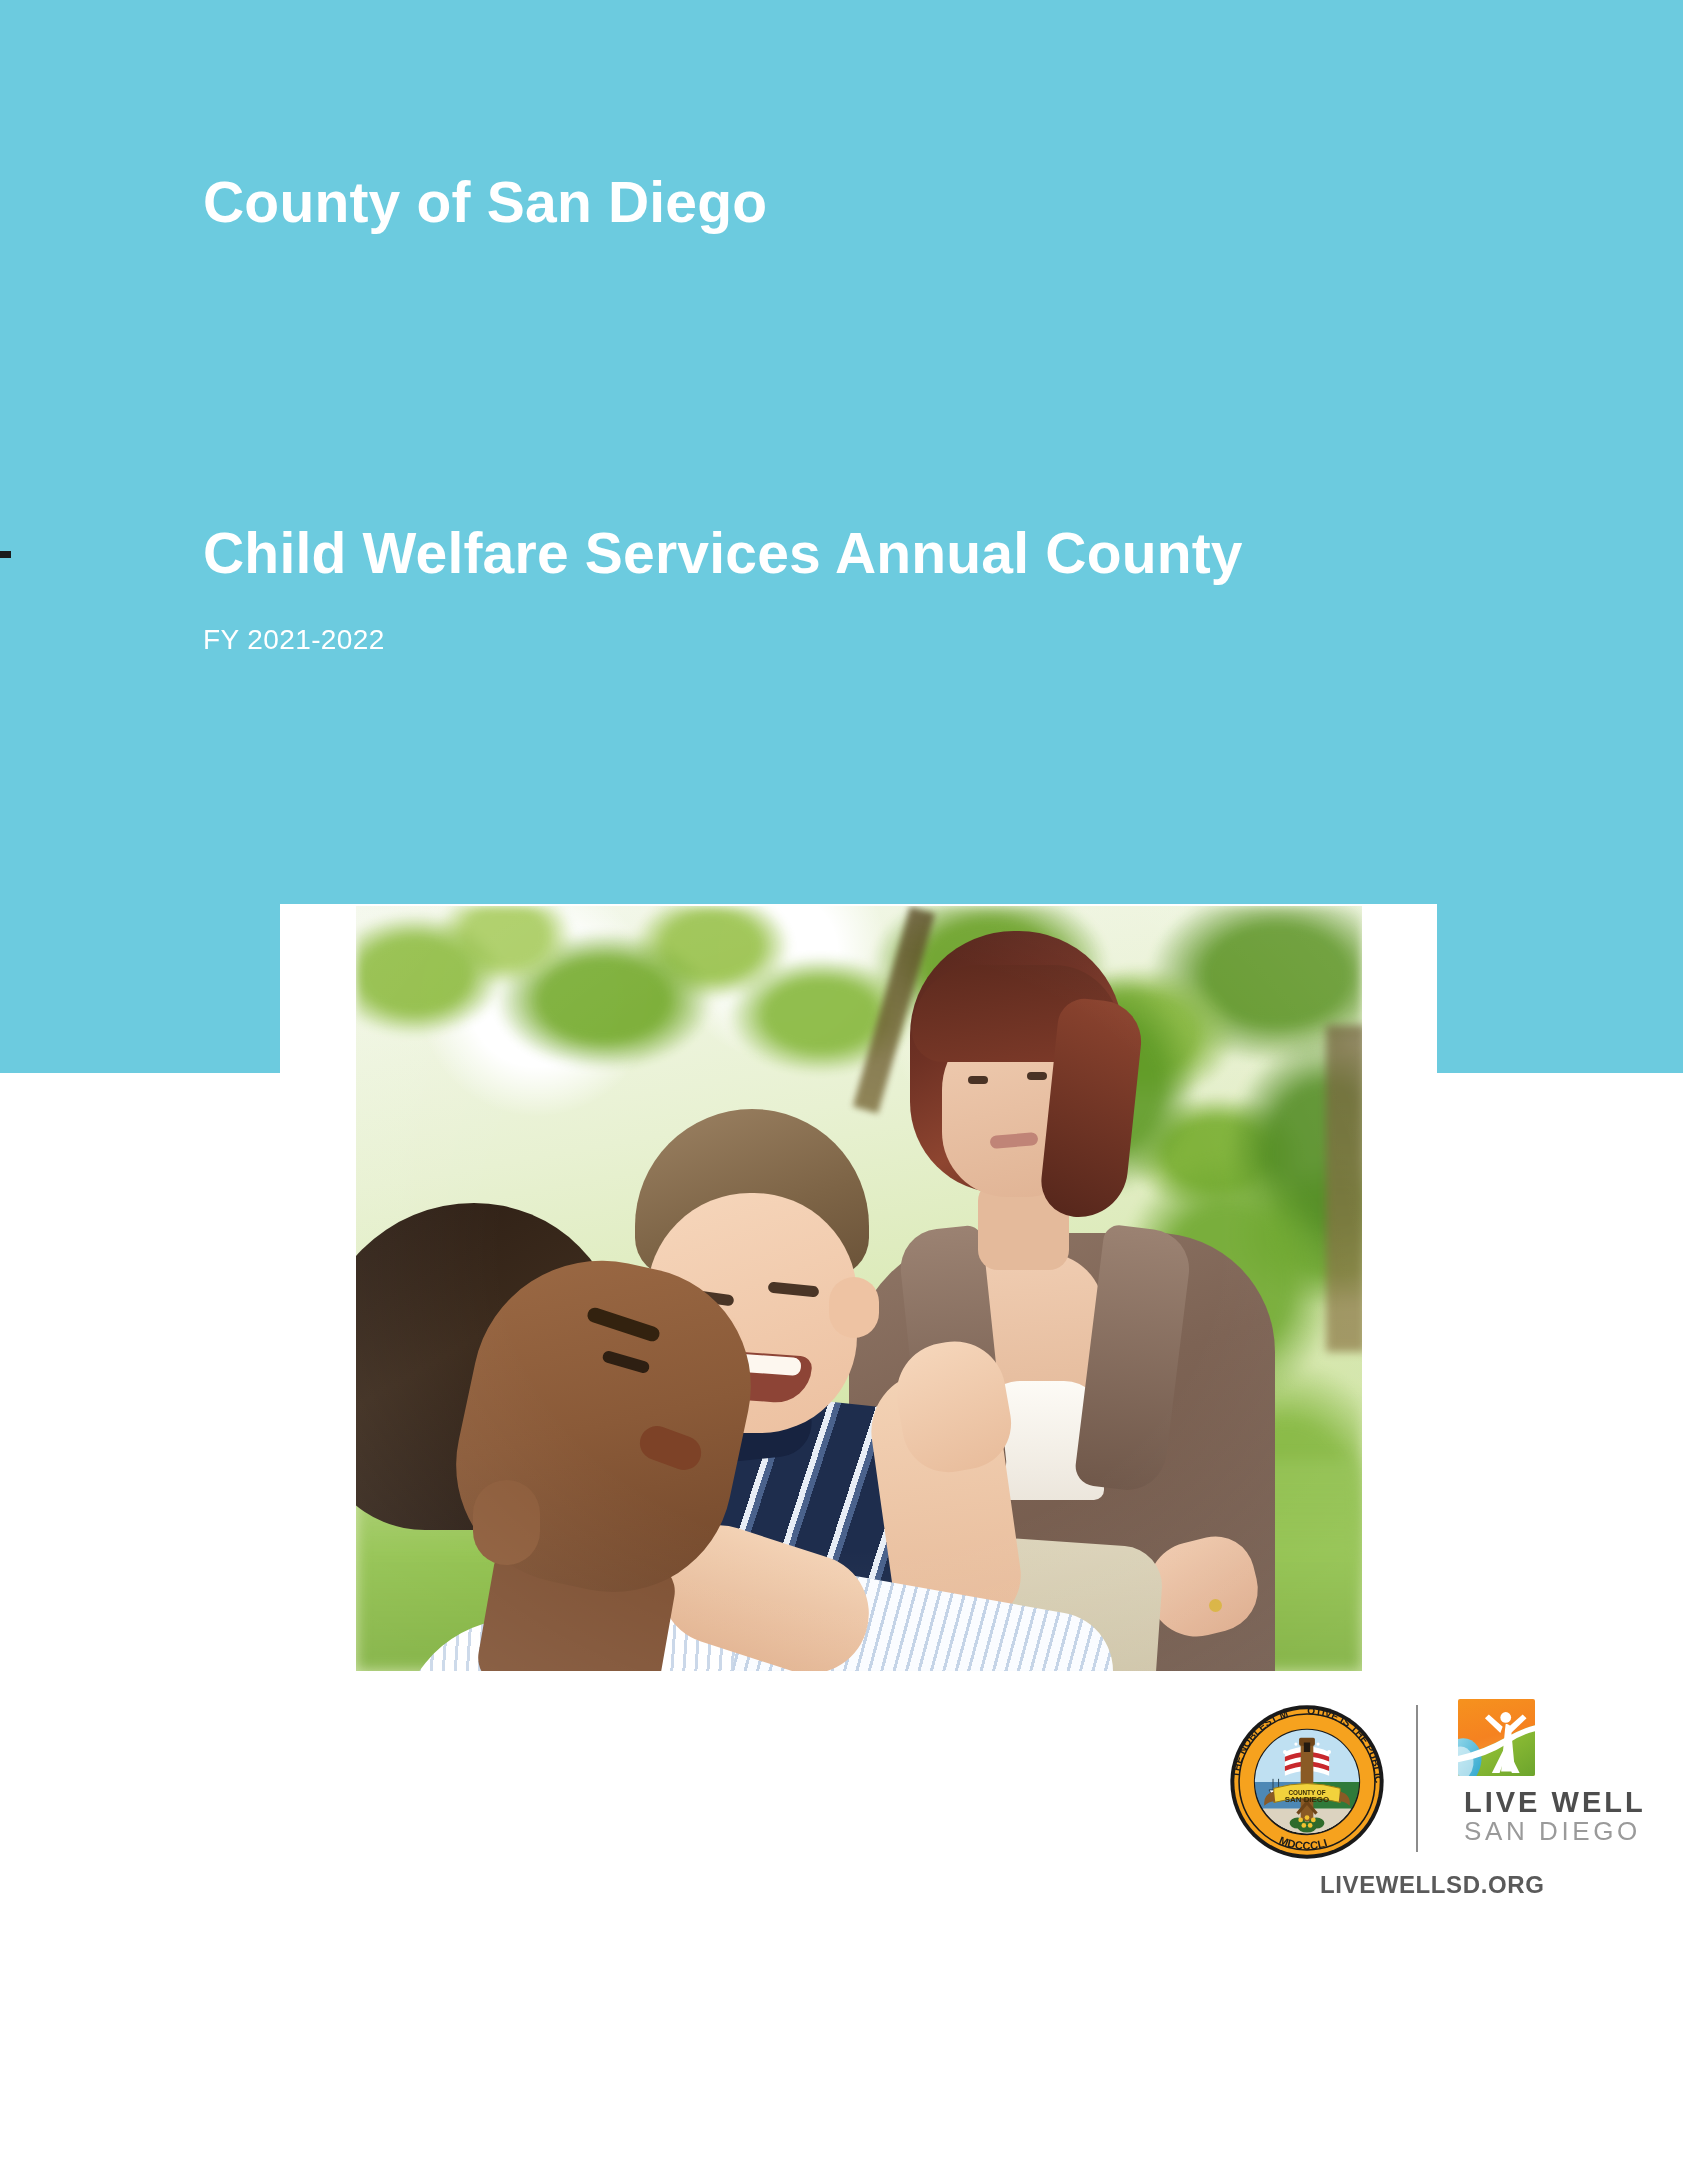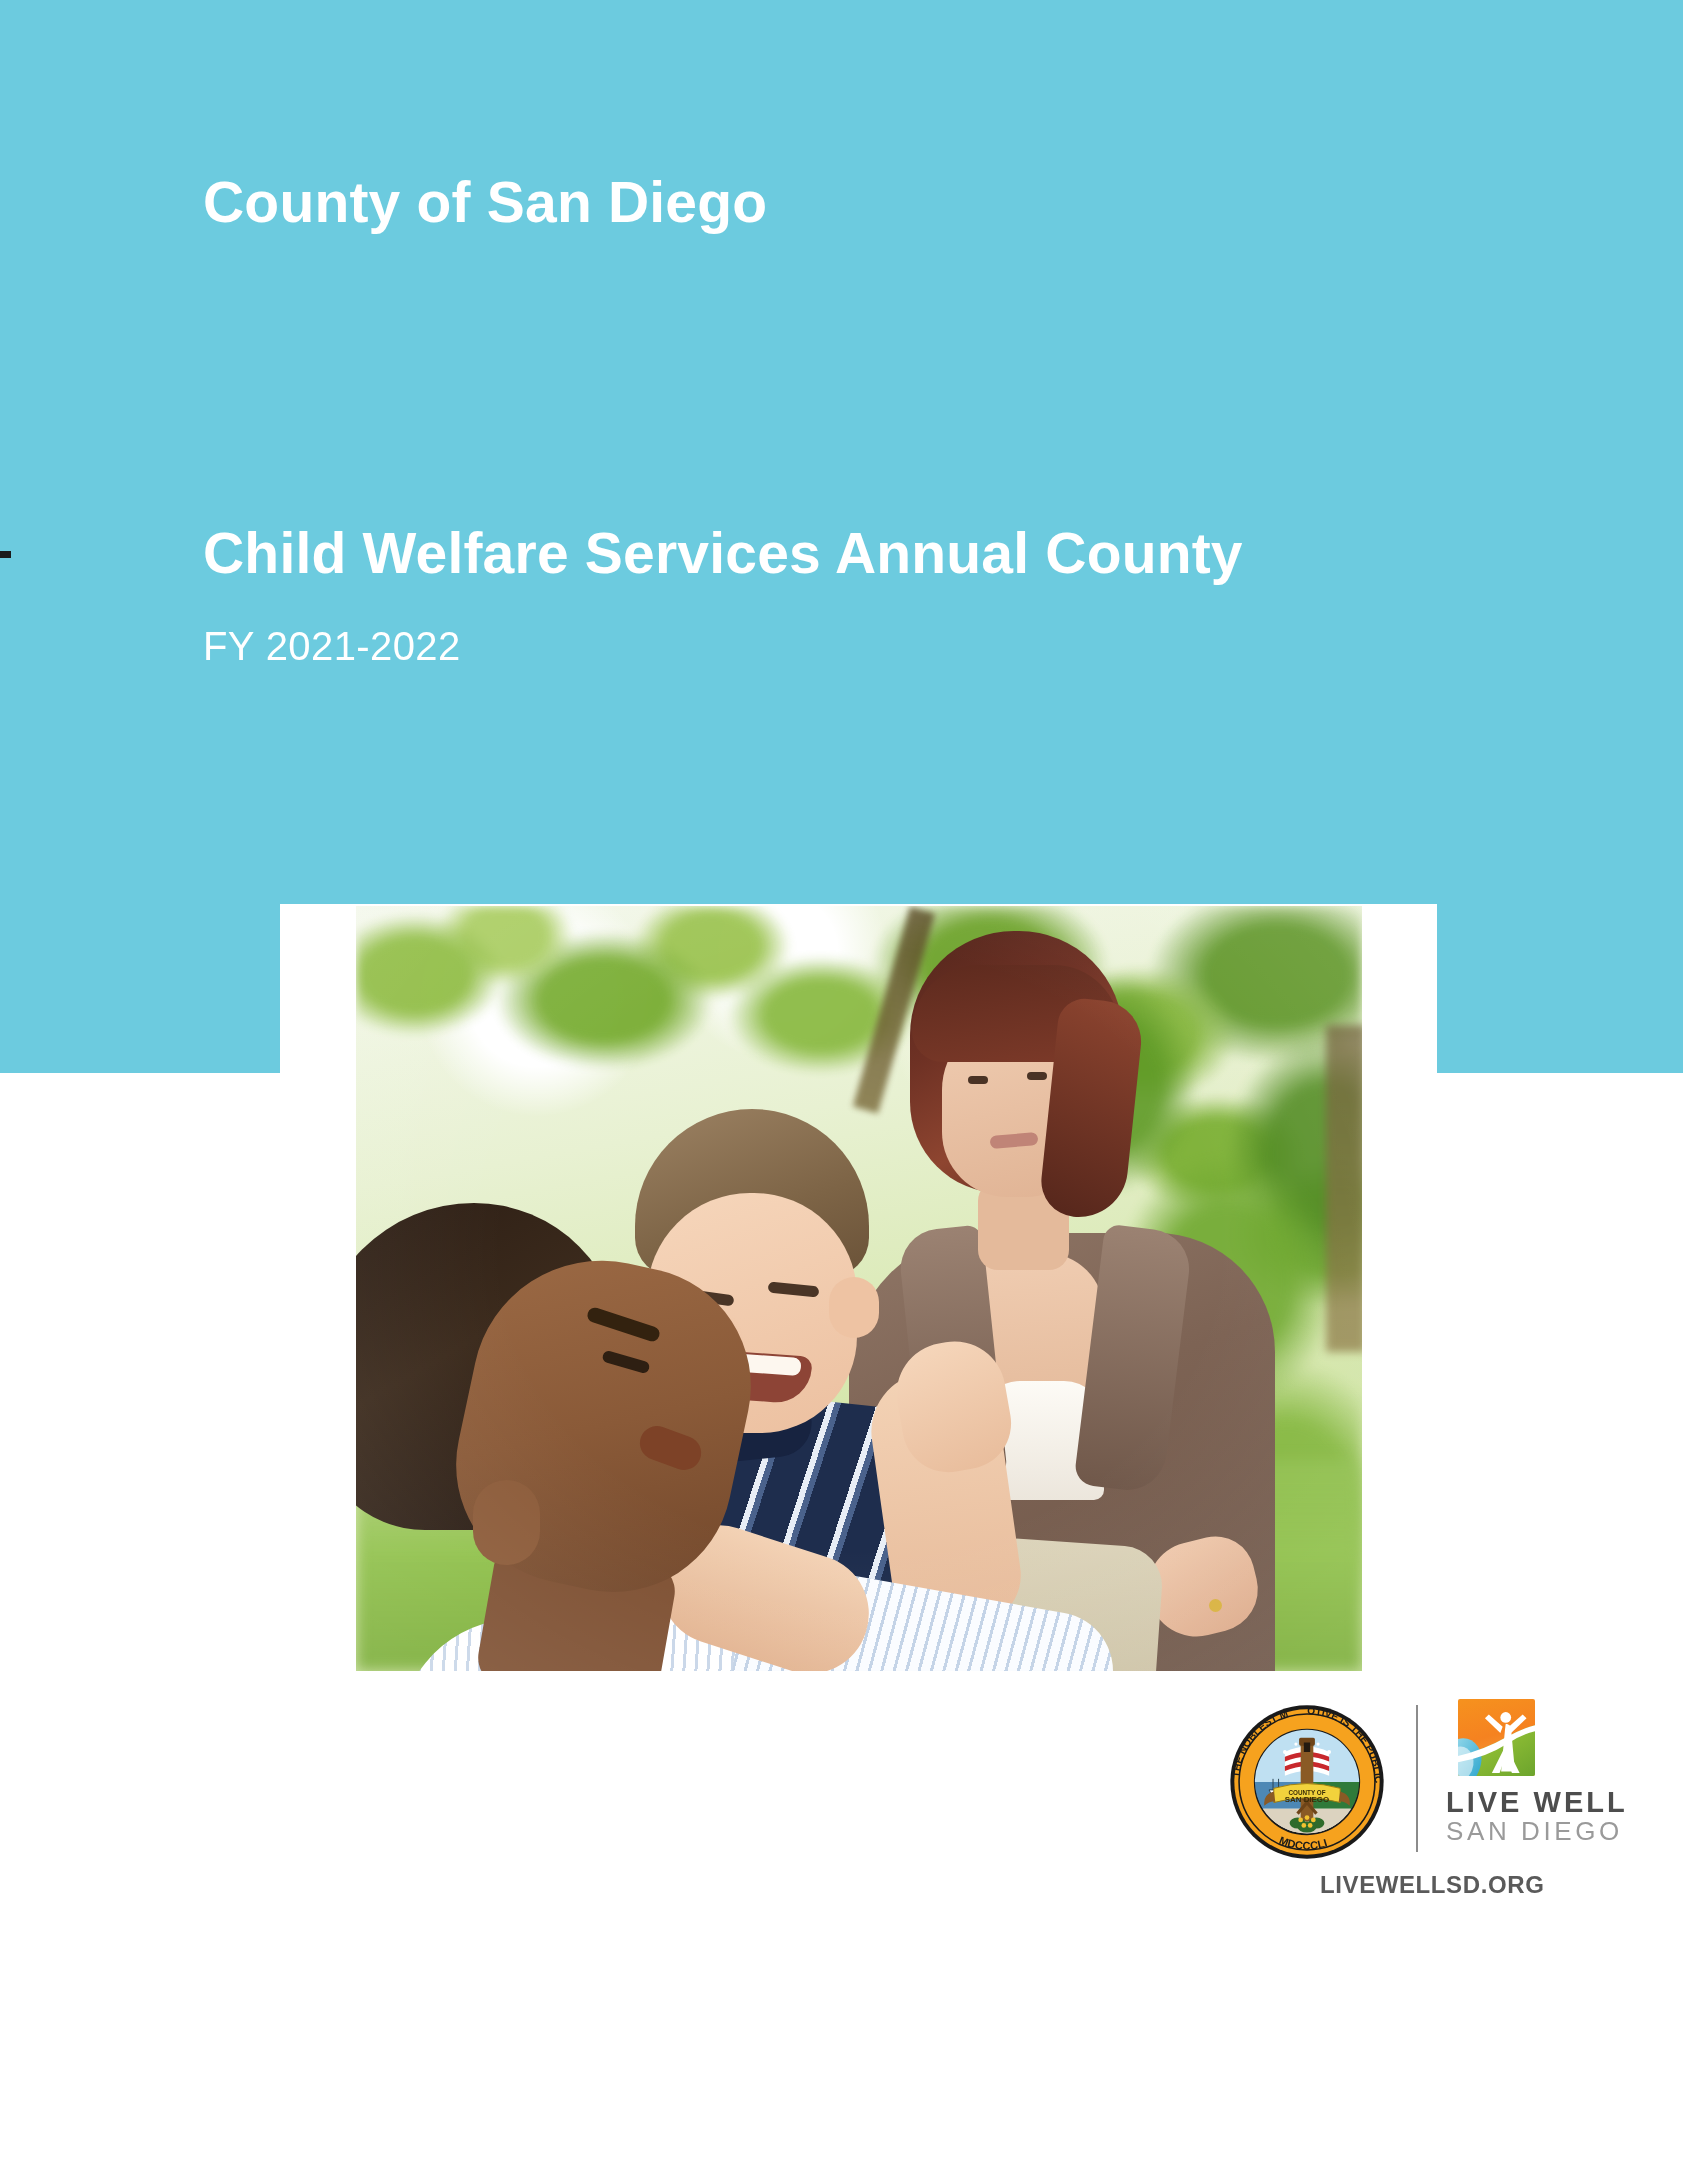--- a/index.html
+++ b/index.html
@@ -87,21 +87,21 @@
     font-size: 57px;
     font-weight: bold;
     letter-spacing: 0.2px;
     white-space: nowrap;
   }
   #report-period {
     position: absolute;
     left: 203px;
     top: 624px;
     color: #ffffff;
-    font-size: 40px;
+    font-size: 28px;
     font-weight: normal;
     letter-spacing: 0.4px;
     white-space: nowrap;
   }
 
   
   #photo-frame {
     position: absolute;
     left: 280px;
     top: 904px;
@@ -421,21 +421,21 @@
   #livewell-mark {
     width: 77px;
     height: 77px;
     position: relative;
     overflow: hidden;
     margin-left: 12px;
     border-radius: 2px;
   }
   #livewell-wordmark {
     margin-top: 12px;
-    margin-left: 0px;
+    margin-left: 18px;
   }
   #lw-line1 {
     font-size: 29px;
     font-weight: bold;
     color: #4d4d4d;
     letter-spacing: 3px;
     line-height: 1;
     white-space: nowrap;
   }
   #lw-line2 {

